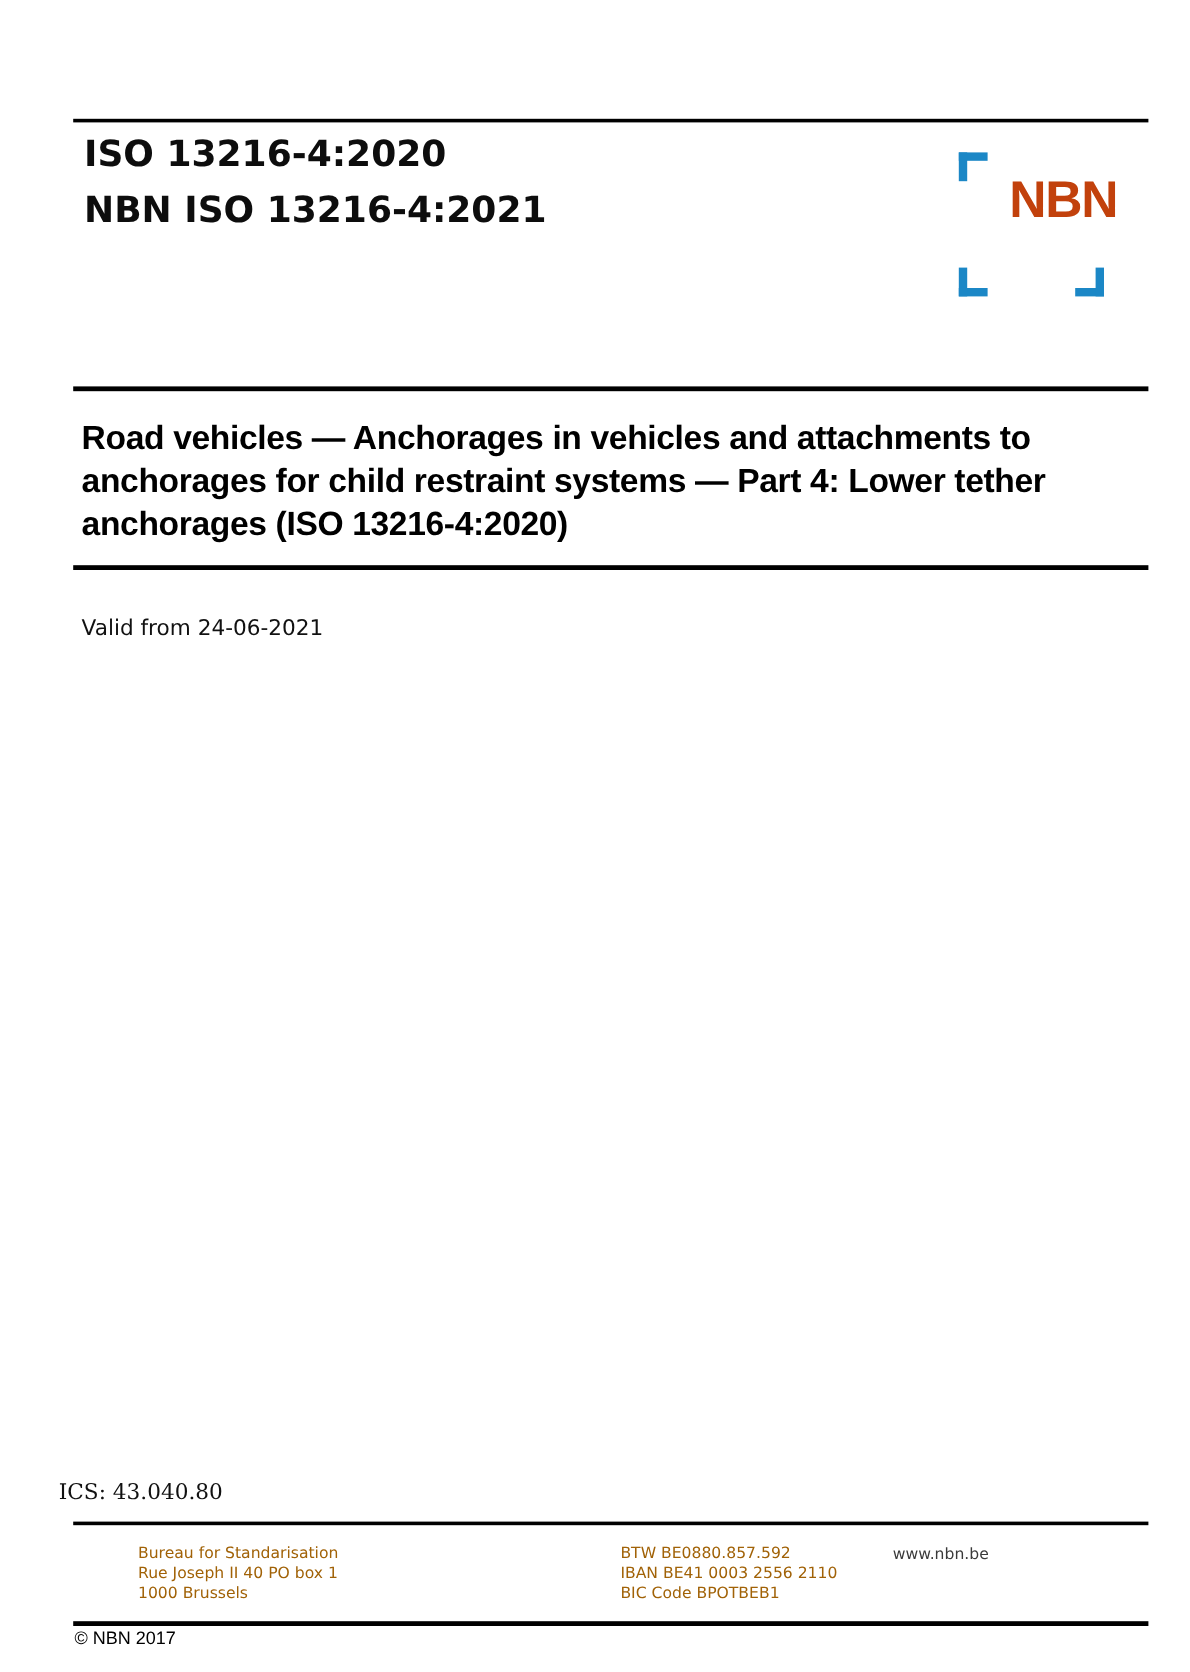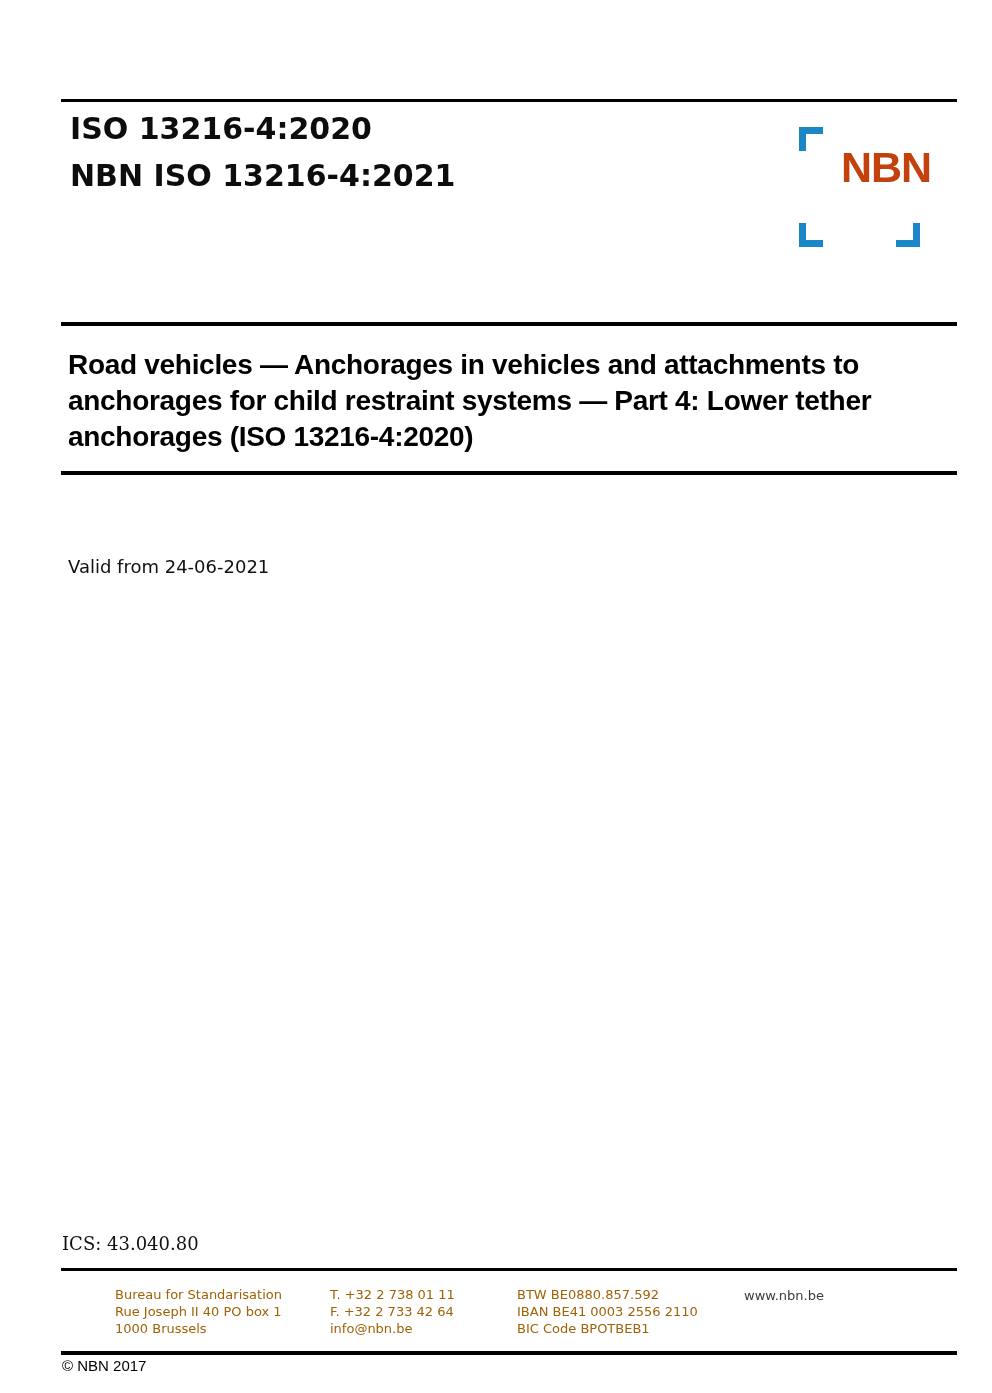--- a/index.html
+++ b/index.html
@@ -86,25 +86,24 @@
     letter-spacing:-0.3px;
     color:#000000;
   }
   .valid-from{
     position:absolute;
     left:68px;
     top:513px;
     font-family:"DejaVu Sans", sans-serif;
     font-size:18px;
     color:#111111;
-    margin-top:43px;
   }
   .ics-line{
     position:absolute;
-    left:62px;
+    left:49px;
     top:1233px;
     font-family:"DejaVu Serif", serif;
     font-size:18px;
     color:#111111;
   }
   .footer-col{
     position:absolute;
     top:1286px;
     font-family:"DejaVu Sans", sans-serif;
     font-size:13px;
@@ -159,25 +158,20 @@
   <div class="ics-line">ICS: 43.040.80</div>
 
   <div class="rule rule-footer-top"></div>
 
   <div class="footer-col footer-address">
     <div>Bureau for Standarisation</div>
     <div>Rue Joseph II 40 PO box 1</div>
     <div>1000 Brussels</div>
   </div>
 
-  <div class="footer-col footer-contact">
-    <div>T. +32 2 738 01 11</div>
-    <div>F. +32 2 733 42 64</div>
-    <div>info@nbn.be</div>
-  </div>
 
   <div class="footer-col footer-banking">
     <div>BTW BE0880.857.592</div>
     <div>IBAN BE41 0003 2556 2110</div>
     <div>BIC Code BPOTBEB1</div>
   </div>
 
   <div class="footer-website">www.nbn.be</div>
 
   <div class="rule rule-footer-bottom"></div>

